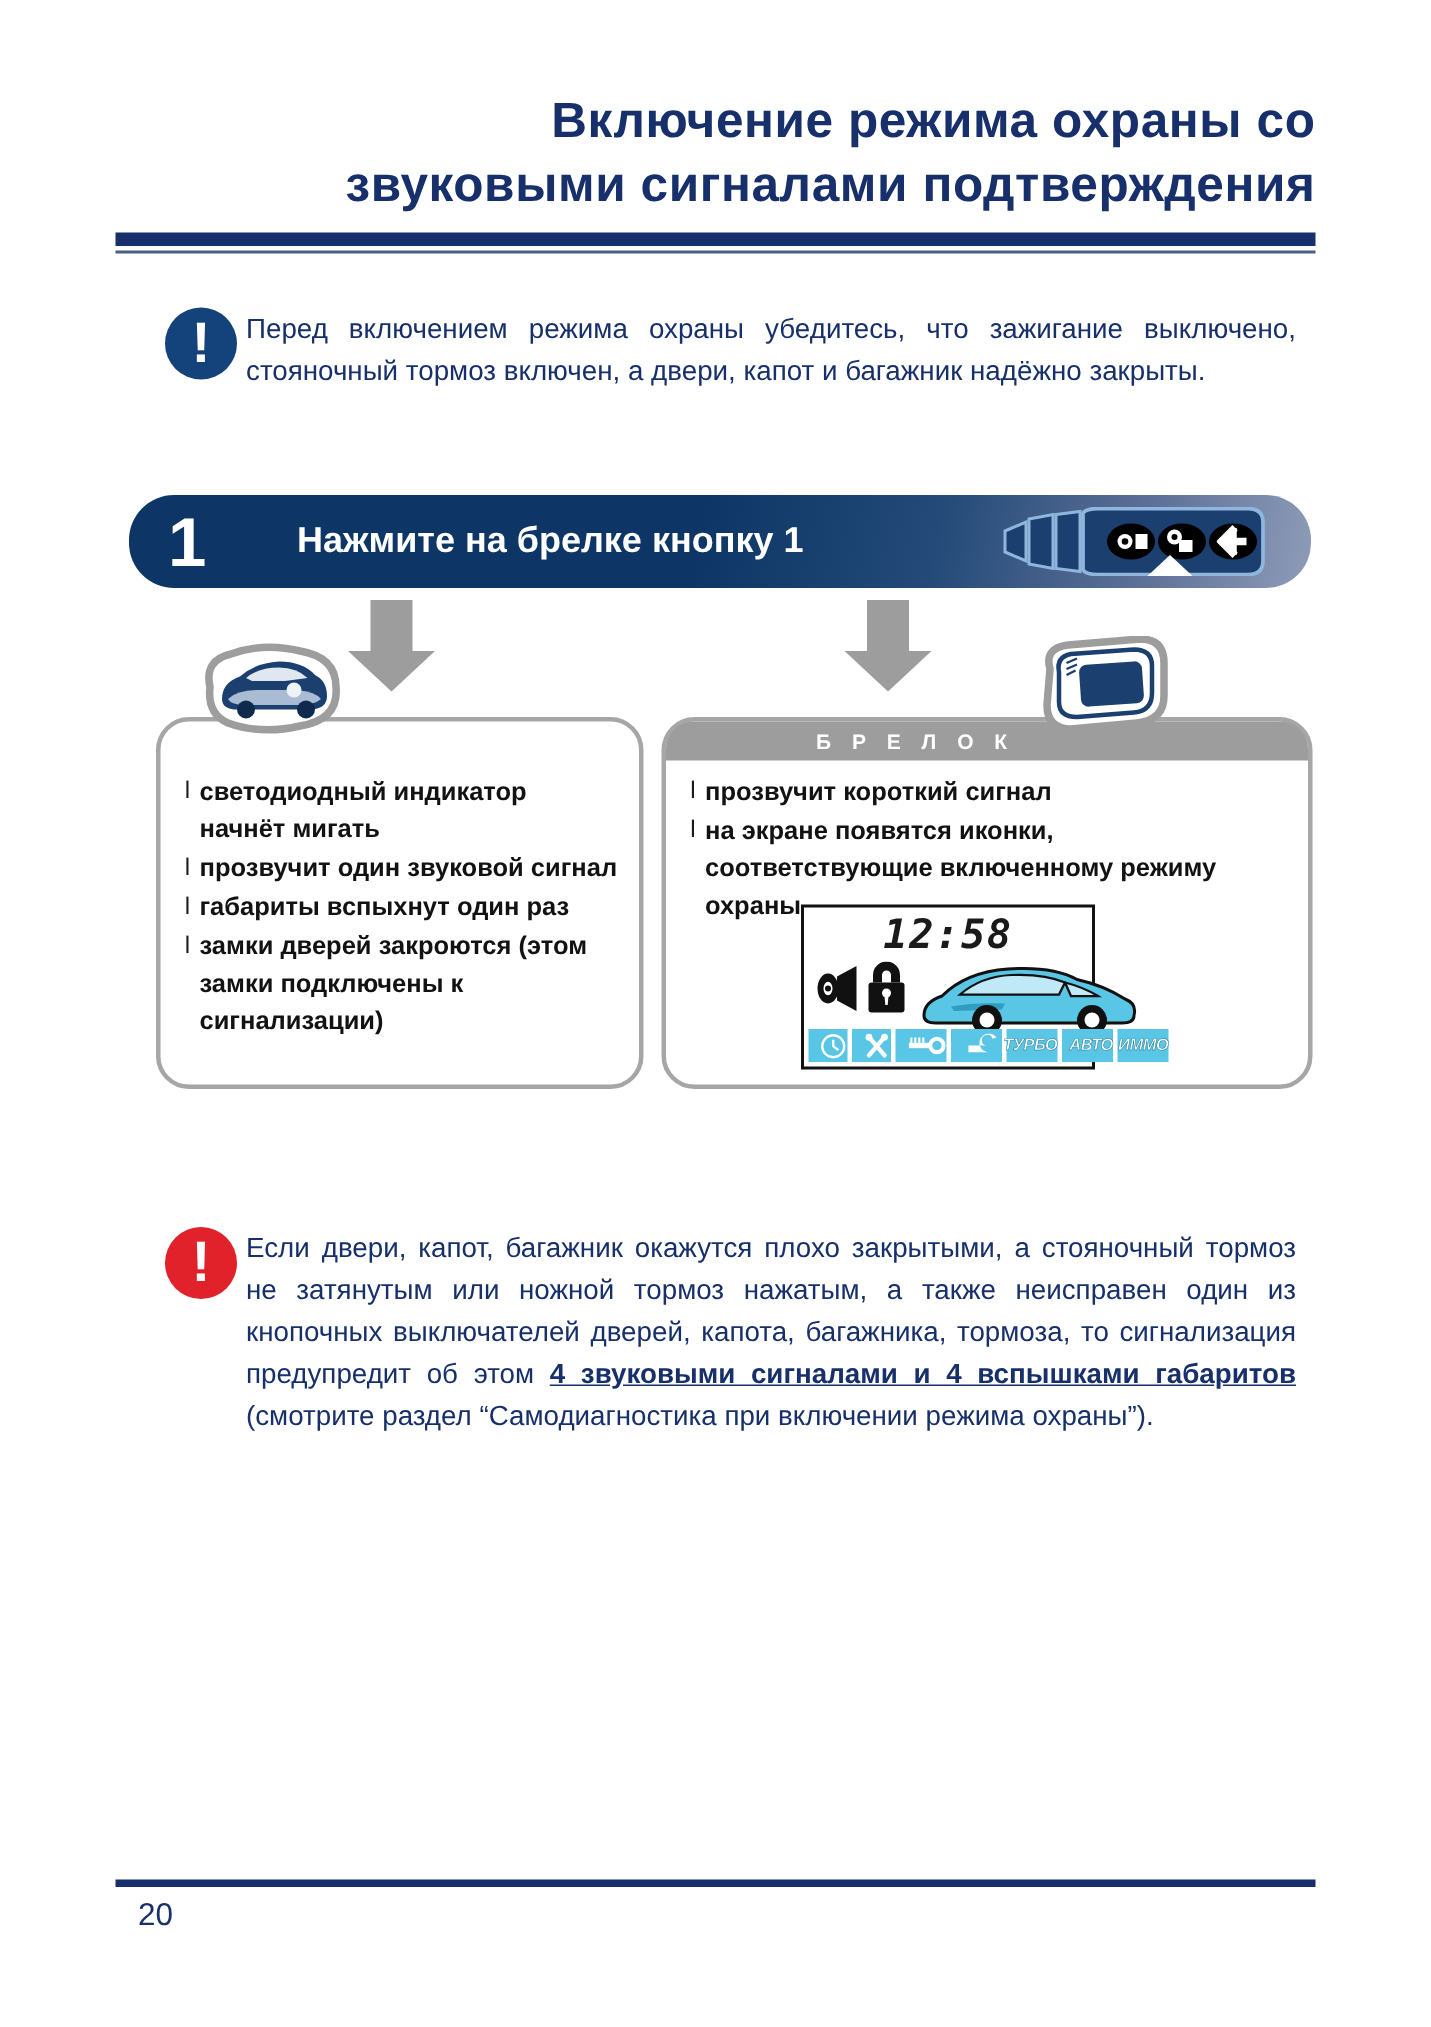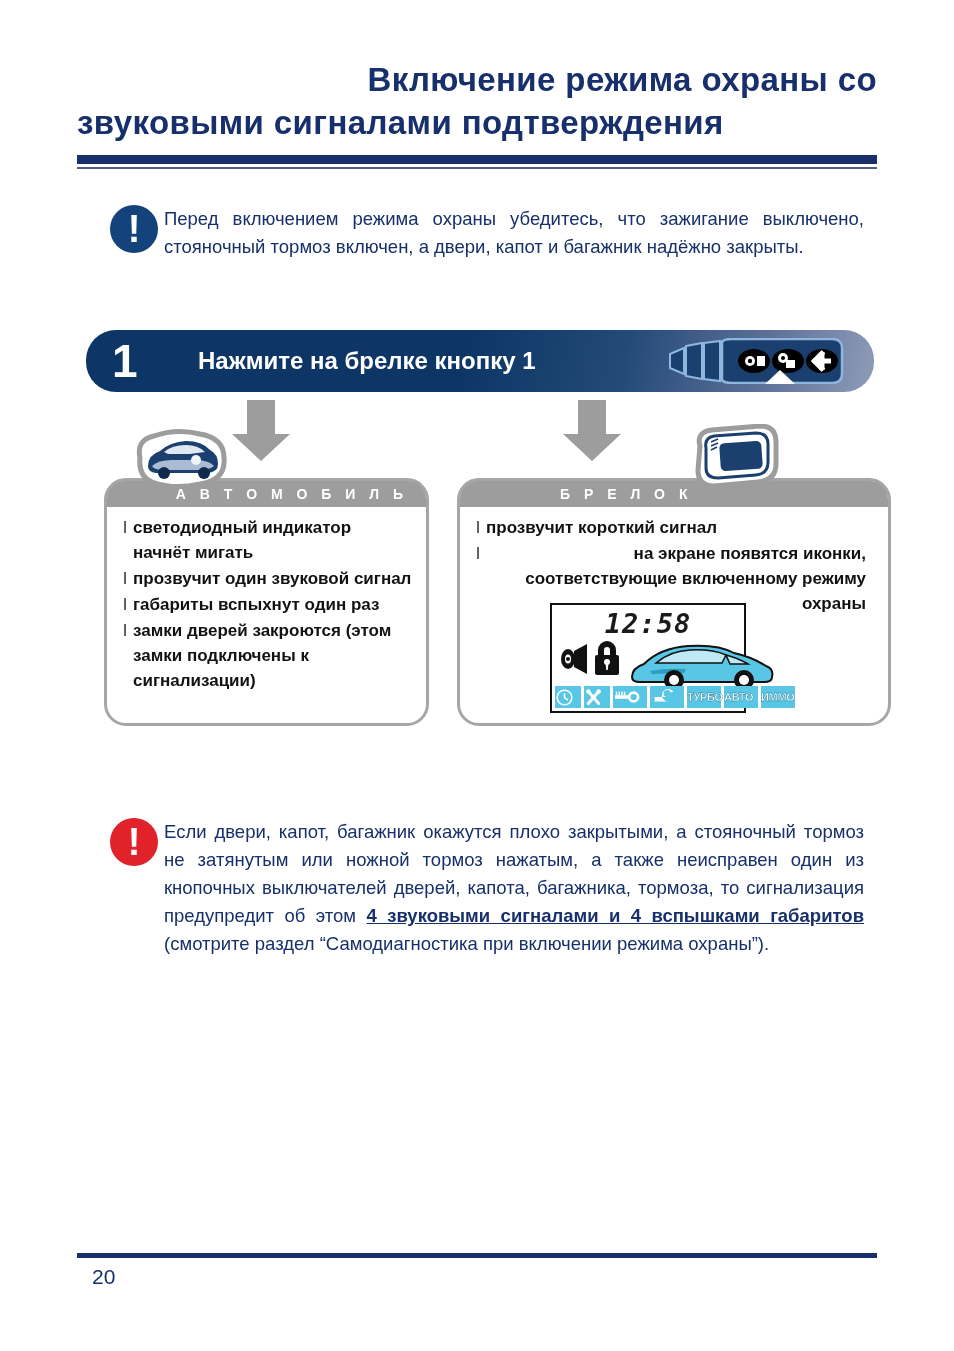--- a/index.html
+++ b/index.html
@@ -9,21 +9,21 @@
     color:#12305f; position:relative; overflow:hidden;
   }
   .page{position:absolute;inset:0;padding-left:24px;}
 
   
   .title-wrap{position:absolute;left:77px;top:58px;width:800px;}
   .title-line{
     text-align:right;font-size:33px;font-weight:bold;color:#17306b;
     letter-spacing:0.4px;line-height:43px;white-space:nowrap;
   }
-  .title-line.l2{text-align:left;}
+  .title-line.l2{text-align:right;}
   .title-rule{position:absolute;left:77px;top:155px;width:800px;height:9px;background:#17306b;}
   .title-rule2{position:absolute;left:77px;top:167px;width:800px;height:2px;background:#4a5d87;}
 
   
   .note{position:absolute;display:flex;align-items:flex-start;}
   .note-icon{flex:0 0 auto;width:48px;height:48px;border-radius:50%;
     display:flex;align-items:center;justify-content:center;}
   .note-icon .bang{
     color:#fff;font-weight:bold;font-size:38px;line-height:38px;
     font-family:"Liberation Sans",sans-serif;
@@ -67,29 +67,29 @@
     box-sizing:border-box;
   }
   .panel-head{
     position:absolute;left:0;top:0;width:100%;height:26px;background:#9d9d9d;
     border-top-left-radius:18px;border-top-right-radius:18px;
     color:#ffffff;font-size:14px;font-weight:bold;letter-spacing:5px;
     line-height:26px;box-sizing:border-box;
   }
   #panel-car{left:104px;top:478px;width:325px;height:248px;}
   #panel-car .panel-head{text-align:right;padding-right:18px;}
-  #panel-fob{left:457px;top:478px;width:434px;height:248px;}
+  #panel-fob{left:441px;top:478px;width:434px;height:248px;}
   #panel-fob .panel-head{text-align:left;padding-left:100px;}
 
   .bullets{position:absolute;left:0;top:30px;width:100%;box-sizing:border-box;padding:4px 12px 0 10px;}
   .bullet{display:flex;align-items:flex-start;margin-bottom:1px;}
   .bullet .mark{flex:0 0 auto;width:16px;color:#1a1a1a;font-size:16px;line-height:25px;text-align:center;}
   .bullet .txt{font-size:17px;font-weight:bold;color:#121212;line-height:25px;}
   #panel-car .bullet .txt{max-width:280px;}
-  #panel-fob .bullet .txt{max-width:380px;text-align:right;}
+  #panel-fob .bullet .txt{max-width:380px;}
 
   
   .badge{position:absolute;}
   #badge-car{left:128px;top:428px;width:104px;height:62px;}
   #badge-fob{left:686px;top:424px;width:96px;height:66px;}
 
   
   .lcd{
     position:absolute;left:90px;top:122px;width:196px;height:110px;
     border:2px solid #111;background:#ffffff;box-sizing:border-box;
@@ -99,21 +99,21 @@
     font-family:"DejaVu Sans Mono",monospace;font-size:27px;font-weight:bold;
     color:#1a1a1a;font-style:italic;letter-spacing:1px;
   }
   .lcd-icons-left{position:absolute;left:8px;top:36px;width:68px;height:36px;}
   .lcd-car{position:absolute;left:74px;top:34px;width:152px;height:52px;}
   .lcd-bottom{
     position:absolute;left:3px;right:3px;bottom:3px;height:22px;
     display:flex;gap:3px;align-items:stretch;
   }
   .lcd-cell{
-    background:#59c6e6;flex:0 0 auto;display:flex;align-items:center;justify-content:flex-start;
+    background:#59c6e6;flex:0 0 auto;display:flex;align-items:center;justify-content:flex-end;font-style:italic;
   }
   .lcd-cell.sq{width:26px;}
   .lcd-cell.wd{width:34px;}
   .lcd-cell .cap{
     color:#ffffff;font-size:11px;font-weight:bold;font-family:"Liberation Sans",sans-serif;
     letter-spacing:-0.3px;-webkit-text-stroke:0.3px #0b6b86;
   }
 
   
   .footer-rule{position:absolute;left:77px;top:1253px;width:800px;height:5px;background:#17306b;}
@@ -174,21 +174,20 @@
   </div>
 
   <svg class="arrow" style="left:231px;top:400px;" viewBox="0 0 60 62">
     <path d="M16 0 L44 0 L44 34 L59 34 L30 61 L1 34 L16 34 Z" fill="#9d9d9d"></path>
   </svg>
   <svg class="arrow" style="left:562px;top:400px;" viewBox="0 0 60 62">
     <path d="M16 0 L44 0 L44 34 L59 34 L30 61 L1 34 L16 34 Z" fill="#9d9d9d"></path>
   </svg>
 
   <div class="panel" id="panel-car">
-    <div class="panel-head">А В Т О М О Б И Л Ь</div>
     <div class="bullets">
       <div class="bullet">
         <span class="mark">l</span>
         <span class="txt">светодиодный индикатор начнёт мигать</span>
       </div>
       <div class="bullet">
         <span class="mark">l</span>
         <span class="txt">прозвучит один звуковой сигнал</span>
       </div>
       <div class="bullet">

